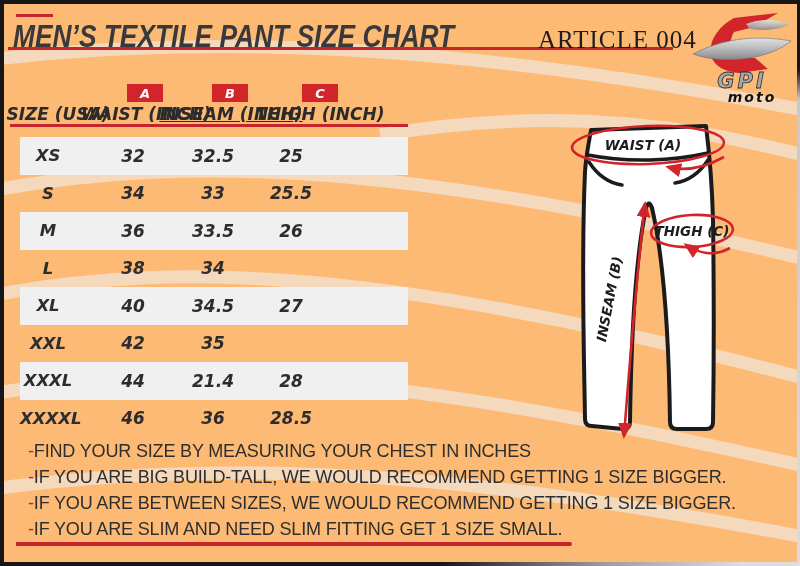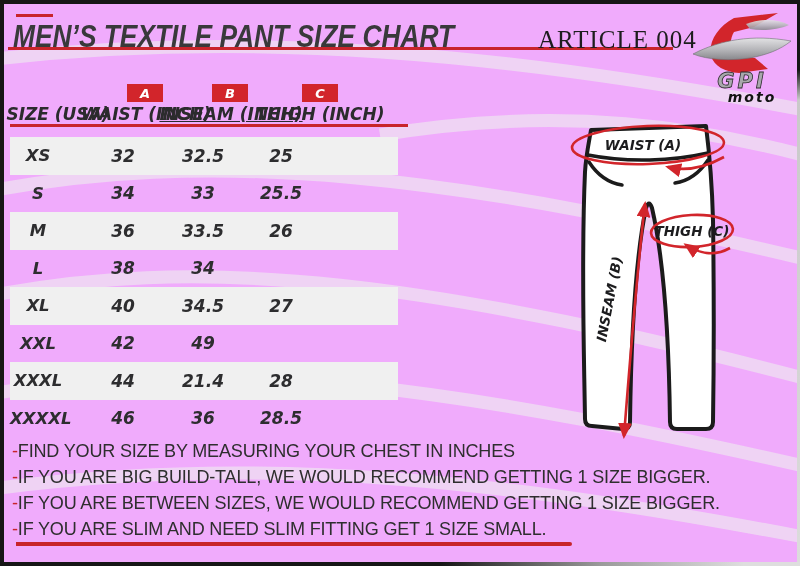--- a/index.html
+++ b/index.html
@@ -1,18 +1,18 @@
 <!DOCTYPE html>
 <html><head>
 <meta charset="utf-8">
 <style>
   html,body{margin:0;padding:0;background:#ffffff;}
   .page{
     position:relative;width:800px;height:566px;overflow:hidden;
-    background:#f0abfc;font-family:"Liberation Sans",sans-serif;
+    background:#fdba74;font-family:"Liberation Sans",sans-serif;
   }
   
   .b-top{position:absolute;left:0;top:0;width:800px;height:4px;background:#161616;}
   .b-left{position:absolute;left:0;top:0;width:4px;height:566px;background:#161616;}
   .b-right{position:absolute;right:0;top:0;width:3px;height:566px;
     background:linear-gradient(to bottom,#161616 0px,#161616 70px,#c9c9c9 100px,#dcdcdc 100%);}
   .b-bottom{position:absolute;left:0;bottom:0;width:800px;height:4px;
     background:linear-gradient(to right,#161616 0%,#161616 55%,#9a9a9a 75%,#dedede 93%);}
   
   .waves{position:absolute;left:0;top:0;width:800px;height:566px;}
@@ -41,33 +41,33 @@
   .badge-a{left:127px;} .badge-b{left:212px;} .badge-c{left:302px;}
   
   .col-head{
     position:absolute;top:104px;transform:translateX(-50%);white-space:nowrap;
     font-family:"DejaVu Sans",sans-serif;font-weight:700;font-style:italic;
     font-size:17px;color:#2b2b2d;
   }
   .ch-size{left:58px;} .ch-waist{left:146px;} .ch-inseam{left:231px;text-decoration:underline;} .ch-thigh{left:320px;}
   .header-rule{position:absolute;left:10px;top:124px;width:398px;height:2.5px;background:#c8242b;}
   
-  .rows{position:absolute;left:10px;top:137px;width:388px;}
+  .rows{position:absolute;left:20px;top:137px;width:388px;}
   .trow{
     display:grid;grid-template-columns:56px 114px 46px 110px 62px;
     height:37.5px;align-items:center;text-align:center;
     font-family:"DejaVu Sans",sans-serif;font-weight:700;font-style:italic;
     font-size:17px;color:#2d2d2f;
   }
   .trow:nth-child(odd){background:#f0f0f0;}
   .trow .c-size{font-size:16.5px;}
   
   .pants{position:absolute;left:538px;top:110px;width:252px;height:350px;}
   
-  .notes{position:absolute;left:12px;top:438px;}
+  .notes{position:absolute;left:28px;top:438px;}
   .note-line{
     white-space:nowrap;height:26px;line-height:26px;
     font-family:"Liberation Sans",sans-serif;font-size:19px;color:#2e2e2e;
     letter-spacing:-0.2px;transform:scaleX(0.95);transform-origin:left top;
   }
   .note-dash{color:#c8242b;}
   .notes-rule{position:absolute;left:16px;top:542px;width:556px;height:4px;
     background:#c8242b;border-radius:0 3px 3px 0;}
 </style>
 </head>
@@ -154,21 +154,21 @@
     <div class="trow">
       <span class="c-size">XL</span>
       <span>40</span>
       <span>34.5</span>
       <span>27</span>
         <span></span>
     </div>
     <div class="trow">
       <span class="c-size">XXL</span>
       <span>42</span>
-      <span>49</span>
+      <span>35</span>
         <span></span>
     </div>
     <div class="trow">
       <span class="c-size">XXXL</span>
       <span>44</span>
       <span>21.4</span>
       <span>28</span>
         <span></span>
     </div>
     <div class="trow">

